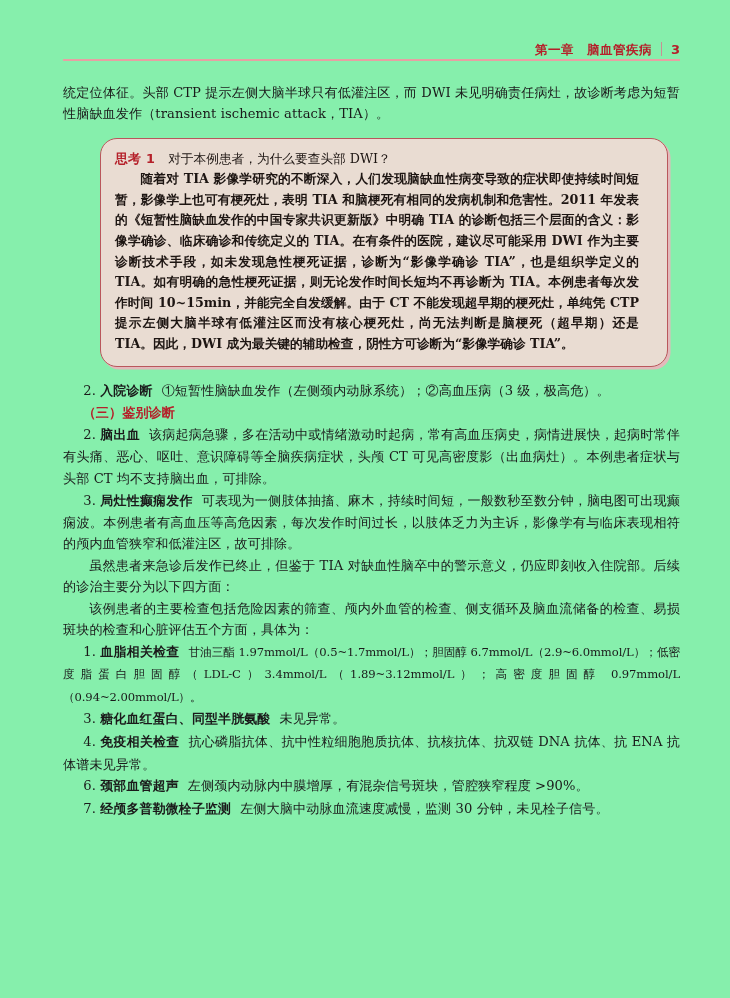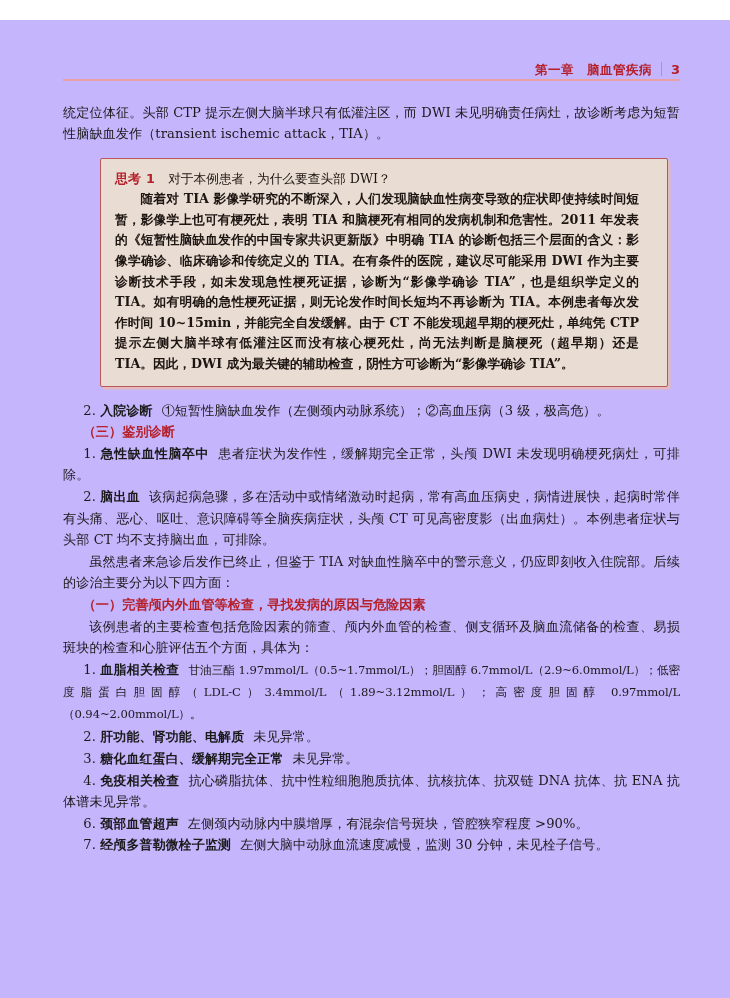--- a/index.html
+++ b/index.html
@@ -12,22 +12,21 @@
     height: 998px;
     position: relative;
     font-family: "DejaVu Serif", "Liberation Serif", serif;
     color: #1a1a1a;
     overflow: hidden;
   }
 
   .page {
     position: absolute;
     inset: 0;
-    background: #c4b5fd;
-    margin-top: 20px;
+    background: #86efac;
   }
 
   
   .header {
     position: absolute;
     top: 40px;
     left: 63px;
     right: 50px;
     height: 24px;
   }
@@ -91,21 +90,21 @@
   .thinkbox-wrap {
     position: relative;
     margin: 13px 0 13px 0;
     padding-left: 37px;
     padding-right: 12px;
   }
   .thinkbox {
     position: relative;
     background: #e9dcd2;
     border: 1.4px solid #b9575c;
-    border-radius: 2px;
+    border-radius: 17px;
     padding: 10px 28px 11px 14px;
     box-shadow: 2.5px 2.5px 0 0 #e3b9bb;
   }
   .thinkbox p {
     margin: 0;
     font-size: 12.7px;
     line-height: 20.6px;
     text-align: justify;
     text-justify: inter-ideograph;
     color: #1d1512;
@@ -151,21 +150,21 @@
   }
 
   .listitem {
     text-indent: 1.55em;
   }
   .item-no {
     font-family: "DejaVu Serif", "Liberation Serif", serif;
   }
   .item-title {
     font-weight: bold;
-    font-family: Liberation Sans, sans-serif;
+    font-family: Liberation Mono, monospace;
     font-size: 12.9px;
     letter-spacing: 0.2px;
   }
   .item-body {
     margin-left: 9px;
   }
   .small-unit {
     font-size: 11.6px;
     letter-spacing: -0.1px;
   }
@@ -197,51 +196,46 @@
       </div>
     </div>
 
     <p class="body listitem">
       <span class="item-no">2.</span>
       <span class="item-title">入院诊断</span><span class="item-body">①短暂性脑缺血发作（左侧颈内动脉系统）；②高血压病（3 级，极高危）。</span>
     </p>
 
     <p class="body sub-red ind">（三）鉴别诊断</p>
 
-    <p class="body listitem">
-      <span class="item-no">1.</span>
-      <span class="item-title">急性缺血性脑卒中</span><span class="item-body">患者症状为发作性，缓解期完全正常，头颅 DWI 未发现明确梗死病灶，可排除。</span>
-    </p>
 
     <p class="body listitem">
       <span class="item-no">2.</span>
       <span class="item-title">脑出血</span><span class="item-body">该病起病急骤，多在活动中或情绪激动时起病，常有高血压病史，病情进展快，起病时常伴有头痛、恶心、呕吐、意识障碍等全脑疾病症状，头颅 CT 可见高密度影（出血病灶）。本例患者症状与头部 CT 均不支持脑出血，可排除。</span>
     </p>
 
+    <p class="body listitem">
+      <span class="item-no">3.</span>
+      <span class="item-title">局灶性癫痫发作</span><span class="item-body">可表现为一侧肢体抽搐、麻木，持续时间短，一般数秒至数分钟，脑电图可出现癫痫波。本例患者有高血压等高危因素，每次发作时间过长，以肢体乏力为主诉，影像学有与临床表现相符的颅内血管狭窄和低灌注区，故可排除。</span>
+    </p>
 
 
     <p class="body indent">虽然患者来急诊后发作已终止，但鉴于 TIA 对缺血性脑卒中的警示意义，仍应即刻收入住院部。后续的诊治主要分为以下四方面：</p>
 
-    <p class="body sub-red ind">（一）完善颅内外血管等检查，寻找发病的原因与危险因素</p>
 
     <p class="body indent">该例患者的主要检查包括危险因素的筛查、颅内外血管的检查、侧支循环及脑血流储备的检查、易损斑块的检查和心脏评估五个方面，具体为：</p>
 
     <p class="body listitem">
       <span class="item-no">1.</span>
       <span class="item-title">血脂相关检查</span><span class="item-body small-unit">甘油三酯 1.97mmol/L（0.5~1.7mmol/L）；胆固醇 6.7mmol/L（2.9~6.0mmol/L）；低密度脂蛋白胆固醇（LDL-C）3.4mmol/L（1.89~3.12mmol/L）；高密度胆固醇 0.97mmol/L（0.94~2.00mmol/L）。</span>
     </p>
 
-    <p class="body listitem">
-      <span class="item-no">2.</span>
-      <span class="item-title">肝功能、肾功能、电解质</span><span class="item-body">未见异常。</span>
-    </p>
 
     <p class="body listitem">
       <span class="item-no">3.</span>
-      <span class="item-title">糖化血红蛋白、缓解期完全正常</span><span class="item-body">未见异常。</span>
+      <span class="item-title">糖化血红蛋白、同型半胱氨酸</span><span class="item-body">未见异常。</span>
     </p>
 
     <p class="body listitem">
       <span class="item-no">4.</span>
       <span class="item-title">免疫相关检查</span><span class="item-body">抗心磷脂抗体、抗中性粒细胞胞质抗体、抗核抗体、抗双链 DNA 抗体、抗 ENA 抗体谱未见异常。</span>
     </p>
 
 
     <p class="body listitem">
       <span class="item-no">6.</span>

